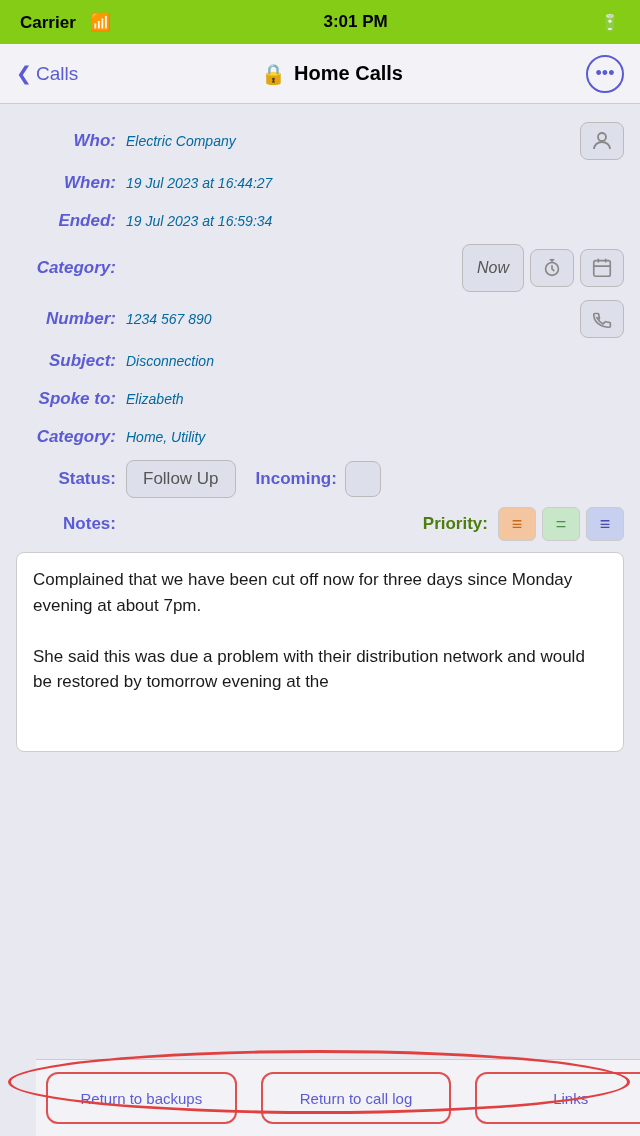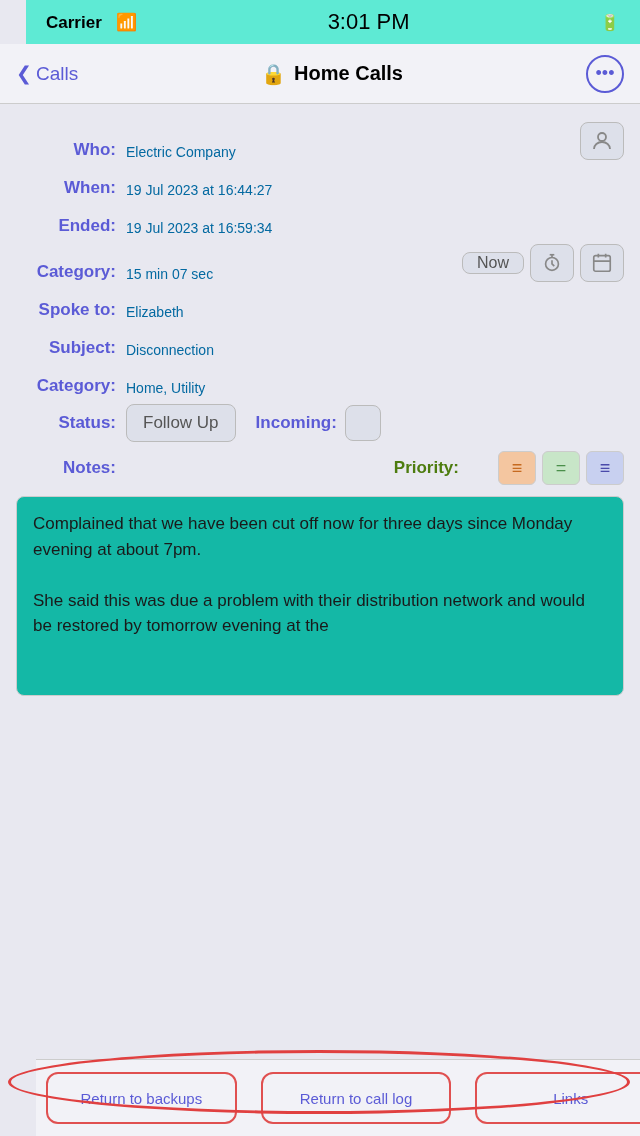--- a/index.html
+++ b/index.html
@@ -8,36 +8,35 @@
       width: 640px;
       min-height: 1136px;
       font-family: -apple-system, 'Helvetica Neue', Arial, sans-serif;
       background: #e8e8f0;
       position: relative;
       overflow: hidden;
     }
 
     
     .status-bar {
-      background: #5eead4;
+      background: #84cc16;
       height: 44px;
       display: flex;
       align-items: center;
       justify-content: space-between;
       padding: 0 20px;
-      margin-left: 26px;
     }
     .status-bar-left {
       font-size: 17px;
       font-weight: 600;
       color: #000;
     }
     .status-bar-center {
-      font-size: 22px;
-      font-weight: 400;
+      font-size: 17px;
+      font-weight: 700;
       color: #000;
     }
     .status-bar-right {
       display: flex;
       align-items: center;
       gap: 6px;
     }
 
     
     .nav-bar {
@@ -80,23 +79,24 @@
 
     
     .content {
       background: #e8e8f0;
       padding: 14px 16px;
     }
 
     
     .info-row {
       display: flex;
-      align-items: flex-end;
+      align-items: center;
       min-height: 38px;
       padding: 4px 0;
+      font-style: italic;
     }
     .info-label {
       color: #5b5bd6;
       font-weight: 700;
       font-size: 17px;
       min-width: 110px;
       text-align: right;
       padding-right: 10px;
       flex-shrink: 0;
     }
@@ -122,21 +122,21 @@
       display: flex;
       align-items: center;
       justify-content: center;
       cursor: pointer;
       color: #666;
       font-size: 20px;
     }
 
     
     .now-btn {
-      height: 22px;
+      height: 48px;
       padding: 0 14px;
       background: #dde0ea;
       border-radius: 8px;
       border: 1px solid #bbb;
       font-size: 16px;
       color: #555;
       cursor: pointer;
       display: flex;
       align-items: center;
     }
@@ -184,21 +184,20 @@
       margin-left: 8px;
       cursor: pointer;
     }
 
     
     .notes-row {
       display: flex;
       align-items: center;
       min-height: 44px;
       padding: 4px 0;
-      gap: 29px;
     }
     .notes-label {
       color: #5b5bd6;
       font-weight: 700;
       font-size: 17px;
       min-width: 110px;
       text-align: right;
       padding-right: 10px;
       flex-shrink: 0;
     }
@@ -223,21 +222,21 @@
       justify-content: center;
       cursor: pointer;
       font-size: 18px;
     }
     .priority-btn.high { background: #f4c6a0; color: #c66a20; }
     .priority-btn.med { background: #c8e6c8; color: #4a8f4a; }
     .priority-btn.low { background: #c8d0f0; color: #4a4aaa; }
 
     
     .notes-area {
-      background: #14b8a6;
+      background: #ffffff;
       border: 1px solid #ccc;
       border-radius: 8px;
       margin: 6px 0 0 0;
       padding: 14px 16px;
       font-size: 17px;
       line-height: 1.5;
       color: #1a1a1a;
       min-height: 200px;
     }
 
@@ -317,49 +316,59 @@
     <span class="info-value">19 Jul 2023 at 16:44:27</span>
   </div>
 
   <div class="info-row">
     <span class="info-label">Ended:</span>
     <span class="info-value">19 Jul 2023 at 16:59:34</span>
   </div>
 
   <div class="info-row">
     <span class="info-label">Category:</span>
-    <span class="info-value">15 min 07 sec</span>
     <div class="info-action" style="gap:6px;">
       <div class="now-btn">Now</div>
       <div class="icon-btn">
         <svg width="22" height="22" viewBox="0 0 24 24" fill="none" stroke="#888" stroke-width="1.8">
           <circle cx="12" cy="13" r="7"></circle>
           <path d="M12 9v4l2.5 2.5"></path>
           <path d="M9.5 3h5"></path>
           <path d="M12 3v3"></path>
         </svg>
       </div>
       <div class="icon-btn">
         <svg width="22" height="22" viewBox="0 0 24 24" fill="none" stroke="#888" stroke-width="1.8">
           <rect x="3" y="4" width="18" height="17" rx="2"></rect>
           <path d="M16 2v4M8 2v4M3 10h18"></path>
         </svg>
       </div>
     </div>
   </div>
 
+  <div class="info-row">
+    <span class="info-label">Number:</span>
+    <span class="info-value">1234 567 890</span>
+    <div class="info-action">
+      <div class="icon-btn">
+        <svg width="22" height="22" viewBox="0 0 24 24" fill="none" stroke="#888" stroke-width="1.8">
+          <path d="M6.6 10.8a15.2 15.2 0 006.6 6.6l2.2-2.2a1 1 0 011.1-.2 11.5 11.5 0 003.6.7 1 1 0 011 1V20a1 1 0 01-1 1C9.4 21 3 14.6 3 7a1 1 0 011-1h3.5a1 1 0 011 1c0 1.3.2 2.5.7 3.6a1 1 0 01-.2 1.1L6.6 10.8z"></path>
+        </svg>
+      </div>
+    </div>
+  </div>
+
+  <div class="info-row">
+    <span class="info-label">Subject:</span>
+    <span class="info-value">Disconnection</span>
+  </div>
 
   <div class="info-row">
     <span class="info-label">Spoke to:</span>
     <span class="info-value">Elizabeth</span>
-  </div>
-
-  <div class="info-row">
-    <span class="info-label">Subject:</span>
-    <span class="info-value">Disconnection</span>
   </div>
 
   <div class="info-row">
     <span class="info-label">Category:</span>
     <span class="info-value">Home, Utility</span>
   </div>
 
   <div class="status-row">
     <span class="status-label">Status:</span>
     <div class="follow-up-btn">Follow Up</div>

